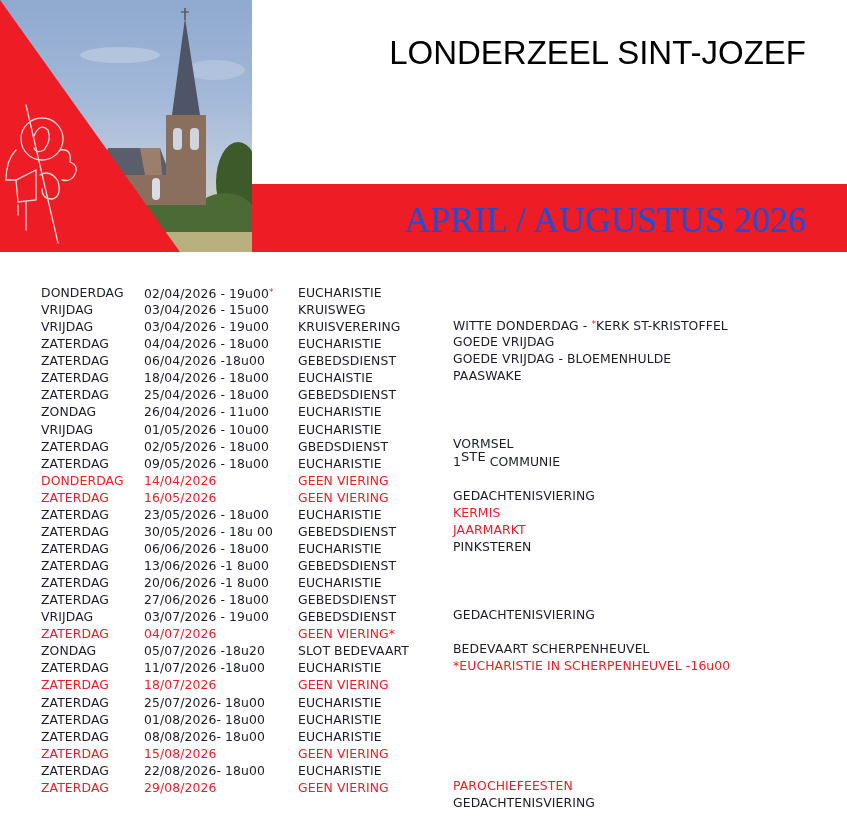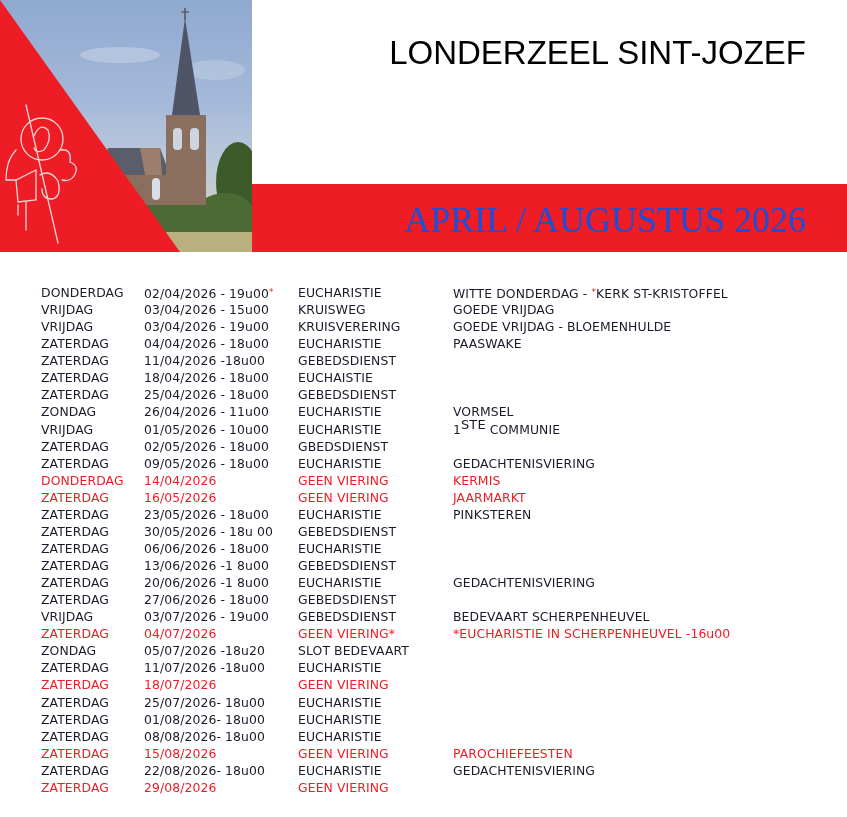--- a/index.html
+++ b/index.html
@@ -19,21 +19,21 @@
 
   
   .schedule { position: absolute; left: 0; top: 284px; width: 746px; }
   .row { position: relative; height: 17.07px; font-size: 12.4px; line-height: 17px; color: #1a1a2a;
          font-family: "DejaVu Sans", sans-serif; letter-spacing: 0.1px; }
   .row.red { color: #ee1c24; }
   .cell { position: absolute; top: 0; white-space: nowrap; }
   .c-day { left: 41px; }
   .c-date { left: 144px; }
   .c-type { left: 298px; }
-  .c-note { left: 453px; }
+  .c-note { left: 453px; margin-top: 32px; }
   .star { color: #ee1c24; font-size: 9px; vertical-align: 3px; }
   sup { font-size: 13px; vertical-align: 5px; line-height: 0; }
 </style>
 </head>
 <body>
 
 <div class="photo">
   <svg width="252" height="252" viewBox="0 0 252 252">
 
     <ellipse cx="120" cy="55" rx="40" ry="8" fill="#c3d0e4" opacity="0.6"></ellipse>
@@ -100,21 +100,21 @@
     <span class="cell c-note"><span>GOEDE VRIJDAG - BLOEMENHULDE</span></span>
   </div>
     <div class="row">
     <span class="cell c-day">ZATERDAG</span>
     <span class="cell c-date"><span>04/04/2026 - 18u00</span></span>
     <span class="cell c-type">EUCHARISTIE</span>
     <span class="cell c-note"><span>PAASWAKE</span></span>
   </div>
     <div class="row">
     <span class="cell c-day">ZATERDAG</span>
-    <span class="cell c-date"><span> 11/04/2026 -18u00</span></span>
+    <span class="cell c-date"><span> 06/04/2026 -18u00</span></span>
     <span class="cell c-type">GEBEDSDIENST</span>
     <span class="cell c-note"><span></span></span>
   </div>
     <div class="row">
     <span class="cell c-day">ZATERDAG</span>
     <span class="cell c-date"><span>18/04/2026 - 18u00</span></span>
     <span class="cell c-type">EUCHAISTIE</span>
     <span class="cell c-note"><span></span></span>
   </div>
     <div class="row">

